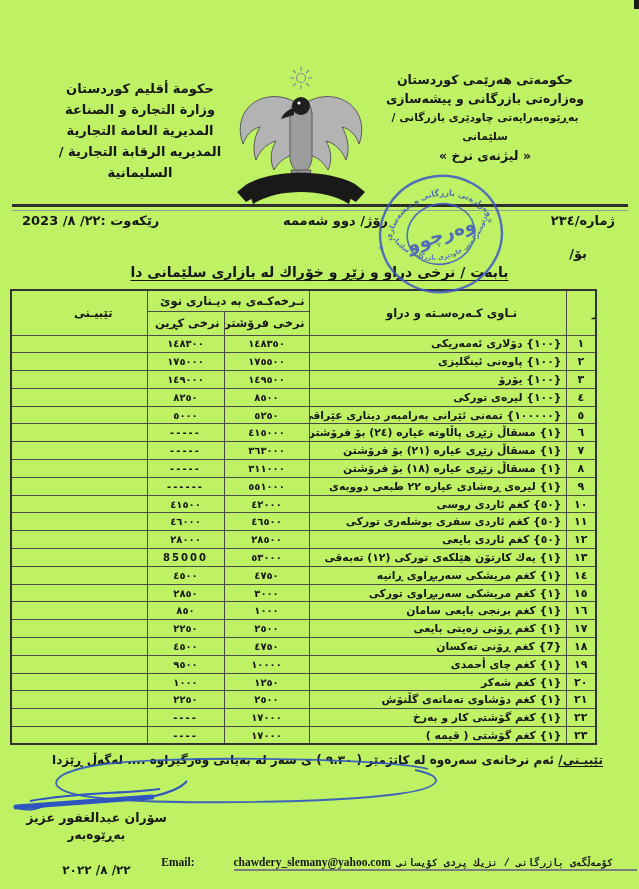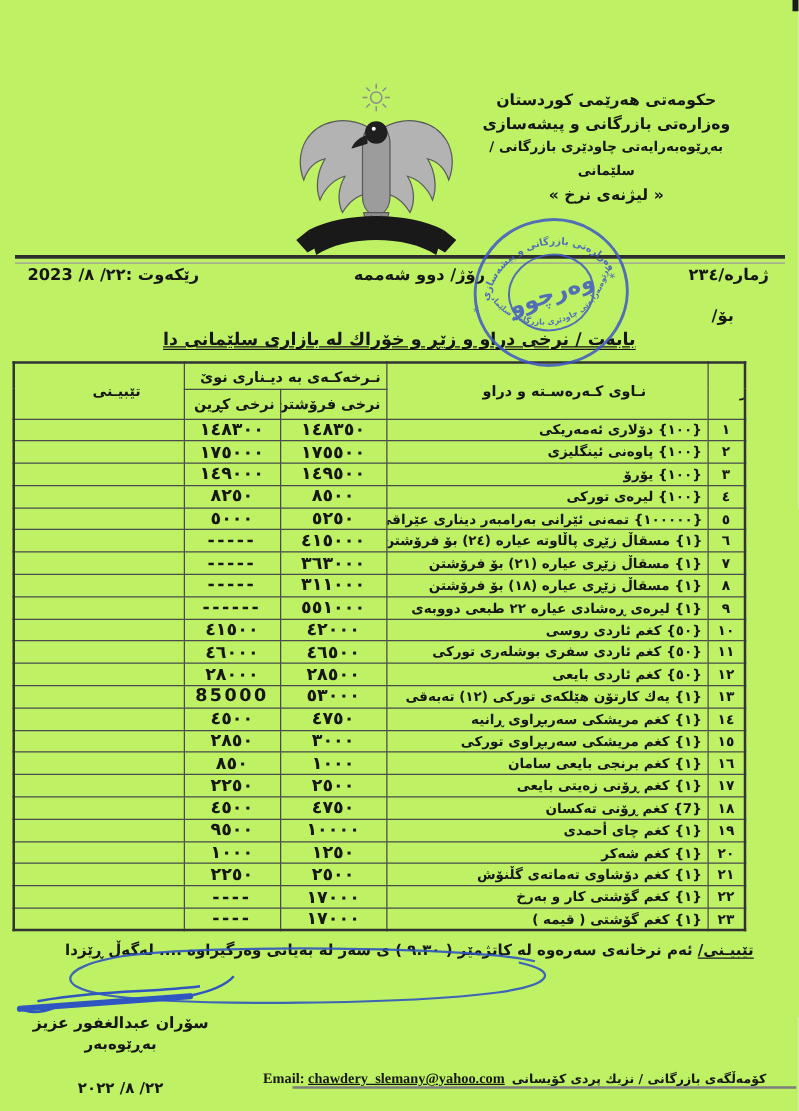--- a/index.html
+++ b/index.html
@@ -10,64 +10,70 @@
   .hdr-right .small{font-size:10.8px;}
   .hdr-left{position:absolute;top:78px;left:26px;width:228px;text-align:center;font-weight:bold;font-size:13px;line-height:21px;}
   .emblem{position:absolute;top:64px;left:233px;width:136px;height:146px;}
   
   .rule{position:absolute;top:204px;left:12px;width:616px;height:3px;border-top:3px solid #2e2e2e;border-bottom:1px solid #9a9a9a;}
   
   .meta-number{position:absolute;top:213px;right:24px;font-size:13px;font-weight:bold;}
   .meta-day{position:absolute;top:213px;left:283px;font-size:13px;font-weight:bold;direction:rtl;}
   .meta-date{position:absolute;top:213px;left:22px;font-size:13px;font-weight:bold;direction:rtl;}
   .to-line{position:absolute;top:246px;right:52px;font-size:13px;font-weight:bold;}
-  .doc-title{position:absolute;top:264px;left:0;width:100%;text-align:center;font-size:14px;font-weight:bold;text-decoration:underline;}
+  .doc-title{position:absolute;top:264px;left:0;width:100%;text-align:center;font-size:14px;font-weight:bold;}
   .doc-title span{text-decoration:underline;text-underline-offset:3px;}
   
   .tbl-wrap{position:absolute;top:289px;left:12px;width:585px;}
   table.price{border-collapse:collapse;width:585px;table-layout:fixed;border:2px solid #333;direction:rtl;}
   table.price th,table.price td{border:1px solid #4a4a4a;padding:0 4px;overflow:hidden;white-space:nowrap;}
   table.price th{font-size:11.5px;font-weight:bold;text-align:center;padding-left:32px;}
   tr.hdr1{height:21px;} tr.hdr2{height:24px;}
   tbody tr{height:17.8px;}
   td.cell-no{text-align:center;font-size:11px;font-weight:bold;}
   td.cell-name{text-align:right;font-size:10.8px;font-weight:bold;padding-right:6px;}
-  td.cell-sell,td.cell-buy{text-align:center;font-size:14px;font-weight:bold;letter-spacing:2px;}
+  td.cell-sell,td.cell-buy{text-align:center;font-size:10px;font-weight:bold;letter-spacing:2px;}
   td.cell-note{background:transparent;}
   
   .footnote{position:absolute;top:753px;right:36px;font-size:12px;font-weight:bold;white-space:nowrap;}
   .footnote .lbl{text-decoration:underline;text-underline-offset:2px;}
   
   .sig-block{position:absolute;top:810px;left:24px;width:145px;text-align:center;font-weight:bold;}
   .sig-name{font-size:12.5px;}
   .sig-role{font-size:12px;margin-top:3px;}
   .sig-date{font-size:12px;margin-top:21px;direction:rtl;}
   
   .email-line{position:absolute;top:851px;right:26px;direction:rtl;white-space:nowrap;font-weight:bold;}
-  .email-kurdish{font-size:10px;}
+  .email-kurdish{font-size:10px;font-family:Liberation Mono, monospace;}
   .email-latin{font-family:"Liberation Serif",serif;font-size:11.5px;margin-left:4px;}
-  .email-addr{text-decoration:underline;}
+  .email-addr{margin-left:36px;}
   .bottom-rule{position:absolute;top:869px;left:234px;right:2px;height:2px;background:#7d7d7d;}
   .corner-mark{position:absolute;top:0;right:0;width:5px;height:9px;background:#1b1b1b;}
   
   .stamp{position:absolute;top:167px;left:365px;width:152px;height:134px;transform:rotate(-14deg);opacity:.85;z-index:6;}
   .pen{position:absolute;inset:0;z-index:5;pointer-events:none;}
 </style>
 </head>
 <body>
 
 <div class="page">
 
   <div class="hdr-right">
     <div>حكومەتی هەرێمی كوردستان</div>
     <div>وەزارەتی بازرگانی و پیشەسازی</div>
     <div class="small">بەڕێوەبەرایەتی چاودێری بازرگانی / سلێمانی</div>
     <div>«  لیژنەی نرخ  »</div>
   </div>
 
+  <div class="hdr-left">
+    <div>حكومة أقليم كوردستان</div>
+    <div>وزارة التجارة و الصناعة</div>
+    <div>المديرية العامة التجارية</div>
+    <div>المديريه الرقابة التجارية / السليمانية</div>
+  </div>
 
   <svg class="emblem" viewBox="0 0 136 146">
     <g stroke="#8d8d8d" stroke-width="1.2" fill="none">
       <circle cx="68" cy="14" r="4.5"></circle>
       <line x1="68" y1="3" x2="68" y2="7"></line>
         <line x1="68" y1="21" x2="68" y2="25"></line>
       <line x1="57" y1="14" x2="61" y2="14"></line>
         <line x1="75" y1="14" x2="79" y2="14"></line>
       <line x1="60" y1="6" x2="63" y2="9"></line>
         <line x1="76" y1="6" x2="73" y2="9"></line>

